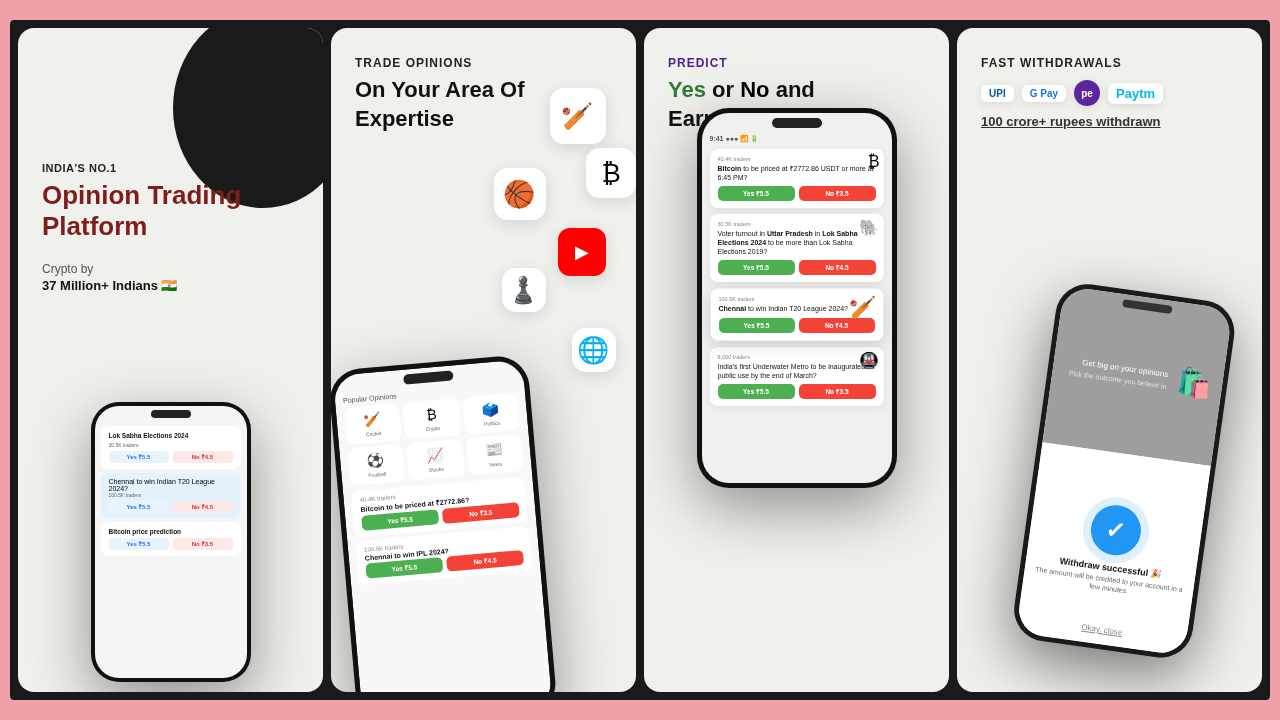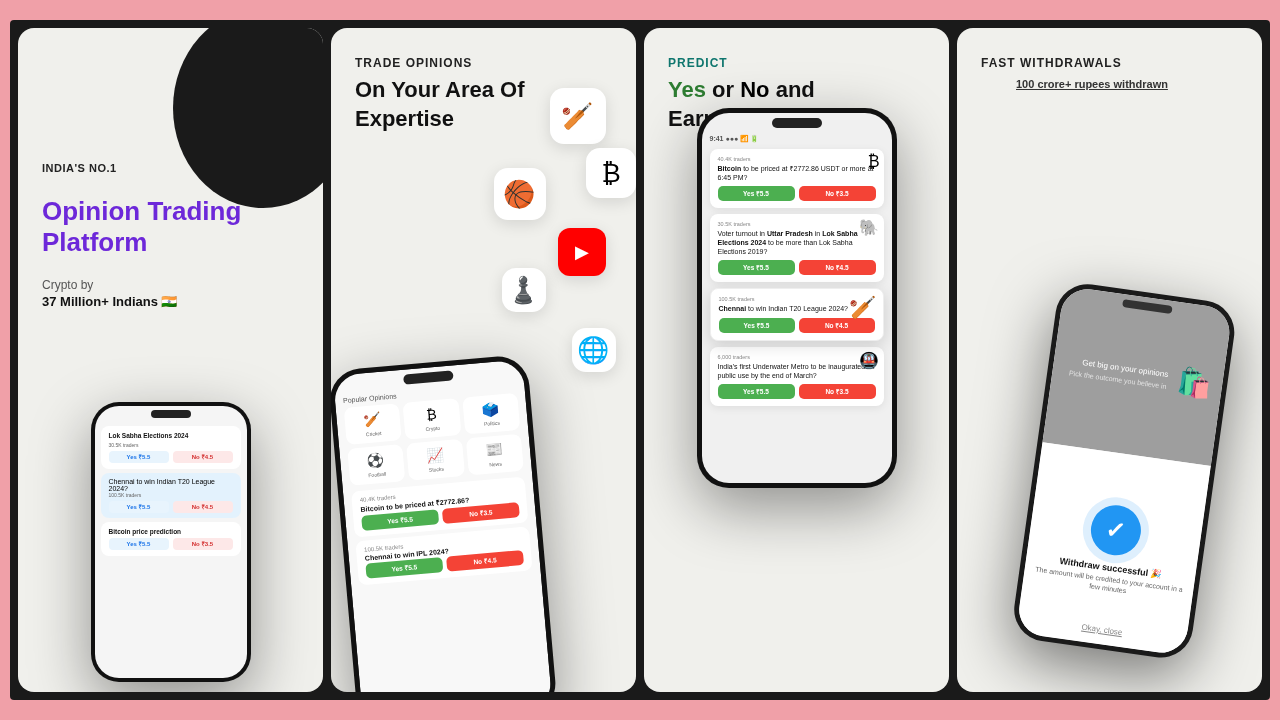--- a/index.html
+++ b/index.html
@@ -47,23 +47,23 @@
       font-size: 11px;
       font-weight: 700;
       color: #222;
       letter-spacing: 0.5px;
       margin-top: 106px;
       z-index: 2;
     }
     .card-1 .title {
       font-size: 26px;
       font-weight: 700;
-      color: #6d28d9;
+      color: #7f1d1d;
       line-height: 1.2;
-      margin-top: 22px;
+      margin-top: 6px;
       z-index: 2;
     }
     .card-1 .trusted {
       font-size: 12px;
       color: #555;
       margin-top: 20px;
       z-index: 2;
     }
     .card-1 .users {
       font-size: 13px;
@@ -225,21 +225,21 @@
       align-items: center;
       gap: 3px;
     }
     .app-icon { font-size: 14px; }
     .app-label { font-size: 5px; color: #666; text-align: center; }
 
     
     .card-3 .section-label {
       font-size: 12px;
       font-weight: 700;
-      color: #0f766e;
+      color: #4c1d95;
       letter-spacing: 1px;
       text-transform: uppercase;
     }
     .card-3 .section-title {
       font-size: 22px;
       font-weight: 700;
       color: #111;
       line-height: 1.3;
       margin-top: 6px;
     }
@@ -342,24 +342,23 @@
       font-size: 10px;
       font-weight: 700;
       color: #555;
       display: flex;
       align-items: center;
       box-shadow: 0 2px 8px rgba(0,0,0,0.1);
     }
     .upi-badge.upi { color: #00599f; font-weight: 900; }
     .upi-badge.paytm { color: #00baf2; font-weight: 900; font-size: 11px; }
     .withdrawn-text {
-      font-size: 11px;
+      font-size: 13px;
       color: #333;
       margin-top: 8px;
-      margin-left: 35px;
     }
     .withdrawn-text span { text-decoration: underline; font-weight: 600; }
     .card-4 .phone-container-4 {
       position: absolute;
       bottom: -20px;
       left: 50%;
       transform: translateX(-40%) rotate(8deg);
       width: 200px;
       height: 420px;
     }
@@ -614,20 +613,26 @@
 
           </div>
         </div>
       </div>
     </div>
   </div>
 
   <div class="card card-4">
     <div class="section-label">FAST WITHDRAWALS</div>
 
+    <div class="upi-logos">
+      <div class="upi-badge upi">UPI</div>
+      <div class="upi-badge" style="color:#1a73e8;font-weight:700;">G Pay</div>
+      <div class="upi-badge" style="background:#5f259f;color:white;border-radius:50%;width:26px;height:26px;display:flex;align-items:center;justify-content:center;padding:0;font-size:10px;">pe</div>
+      <div class="upi-badge paytm" style="color:#00baf2;font-weight:900;font-size:13px;">Paytm</div>
+    </div>
 
     <div class="withdrawn-text">
       <span>100 crore+ rupees withdrawn</span>
     </div>
 
     <div class="phone-container-4">
       <div class="phone-4">
         <div class="phone-screen-4">
           <div class="phone-content-4">
             <div class="phone-top-4">

